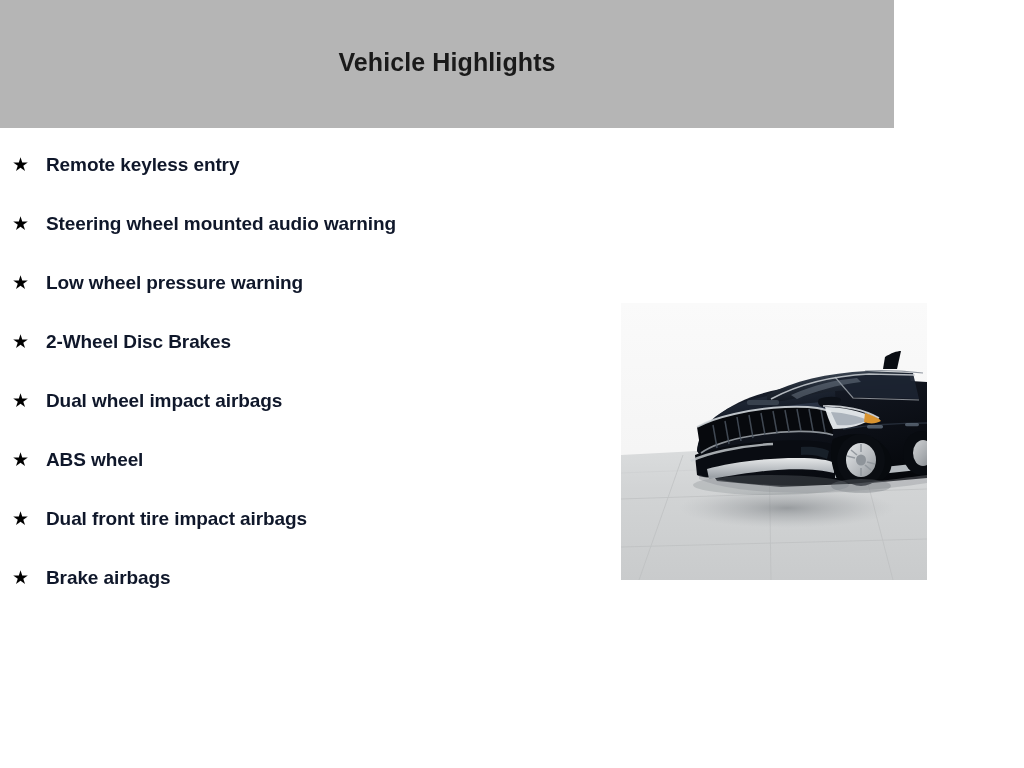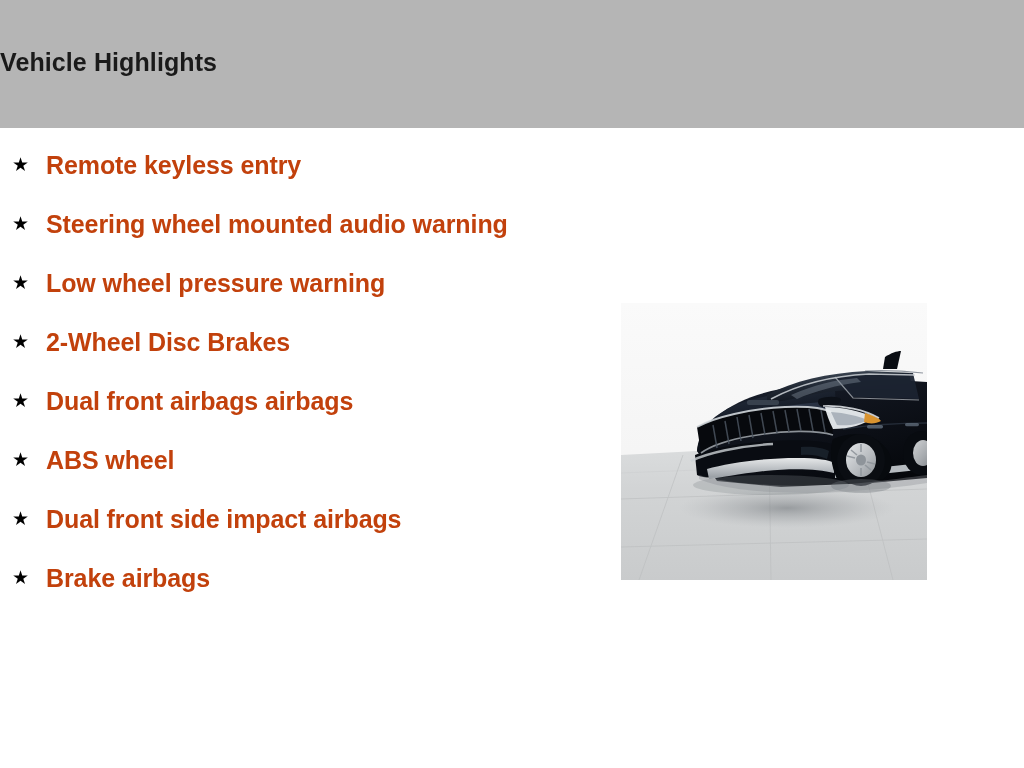--- a/index.html
+++ b/index.html
@@ -20,26 +20,26 @@
     width: 1024px;
     height: 768px;
     background: #ffffff;
   }
 
   
   .header-band {
     position: absolute;
     left: 0;
     top: 0;
-    width: 1024px;
+    width: 894px;
     height: 128px;
     background: #b5b5b5;
     display: flex;
     align-items: center;
-    justify-content: flex-start;
+    justify-content: center;
   }
   .header-title {
     font-family: "Liberation Sans", sans-serif;
     font-size: 25px;
     font-weight: bold;
     color: #1a1a1a;
     letter-spacing: 0.1px;
     line-height: 1;
     text-align: center;
     transform: translateY(-2px);
@@ -68,24 +68,24 @@
     margin-left: 12px;
     font-size: 19px;
     line-height: 30px;
     color: #000000;
     text-align: left;
     user-select: none;
   }
   .highlight-label {
     flex: 1 1 auto;
     font-family: "Liberation Sans", sans-serif;
-    font-size: 25px;
+    font-size: 19px;
     font-weight: bold;
     line-height: 30px;
-    color: #c2410c;
+    color: #0f172a;
     letter-spacing: -0.1px;
     padding-right: 40px;
     max-width: 510px;
   }
 
   
   .vehicle-photo {
     position: absolute;
     left: 621px;
     top: 303px;
@@ -121,29 +121,29 @@
       <li class="highlight-item">
         <span class="bullet-star">★</span>
         <span class="highlight-label">Low wheel pressure warning</span>
       </li>
       <li class="highlight-item">
         <span class="bullet-star">★</span>
         <span class="highlight-label">2-Wheel Disc Brakes</span>
       </li>
       <li class="highlight-item">
         <span class="bullet-star">★</span>
-        <span class="highlight-label">Dual front airbags airbags</span>
+        <span class="highlight-label">Dual wheel impact airbags</span>
       </li>
       <li class="highlight-item">
         <span class="bullet-star">★</span>
         <span class="highlight-label">ABS wheel</span>
       </li>
       <li class="highlight-item">
         <span class="bullet-star">★</span>
-        <span class="highlight-label">Dual front side impact airbags</span>
+        <span class="highlight-label">Dual front tire impact airbags</span>
       </li>
       <li class="highlight-item">
         <span class="bullet-star">★</span>
         <span class="highlight-label">Brake airbags</span>
       </li>
     </ul>
 
   <div class="vehicle-photo">
     <svg viewBox="0 0 306 277" xmlns="http://www.w3.org/2000/svg">
       <defs>

